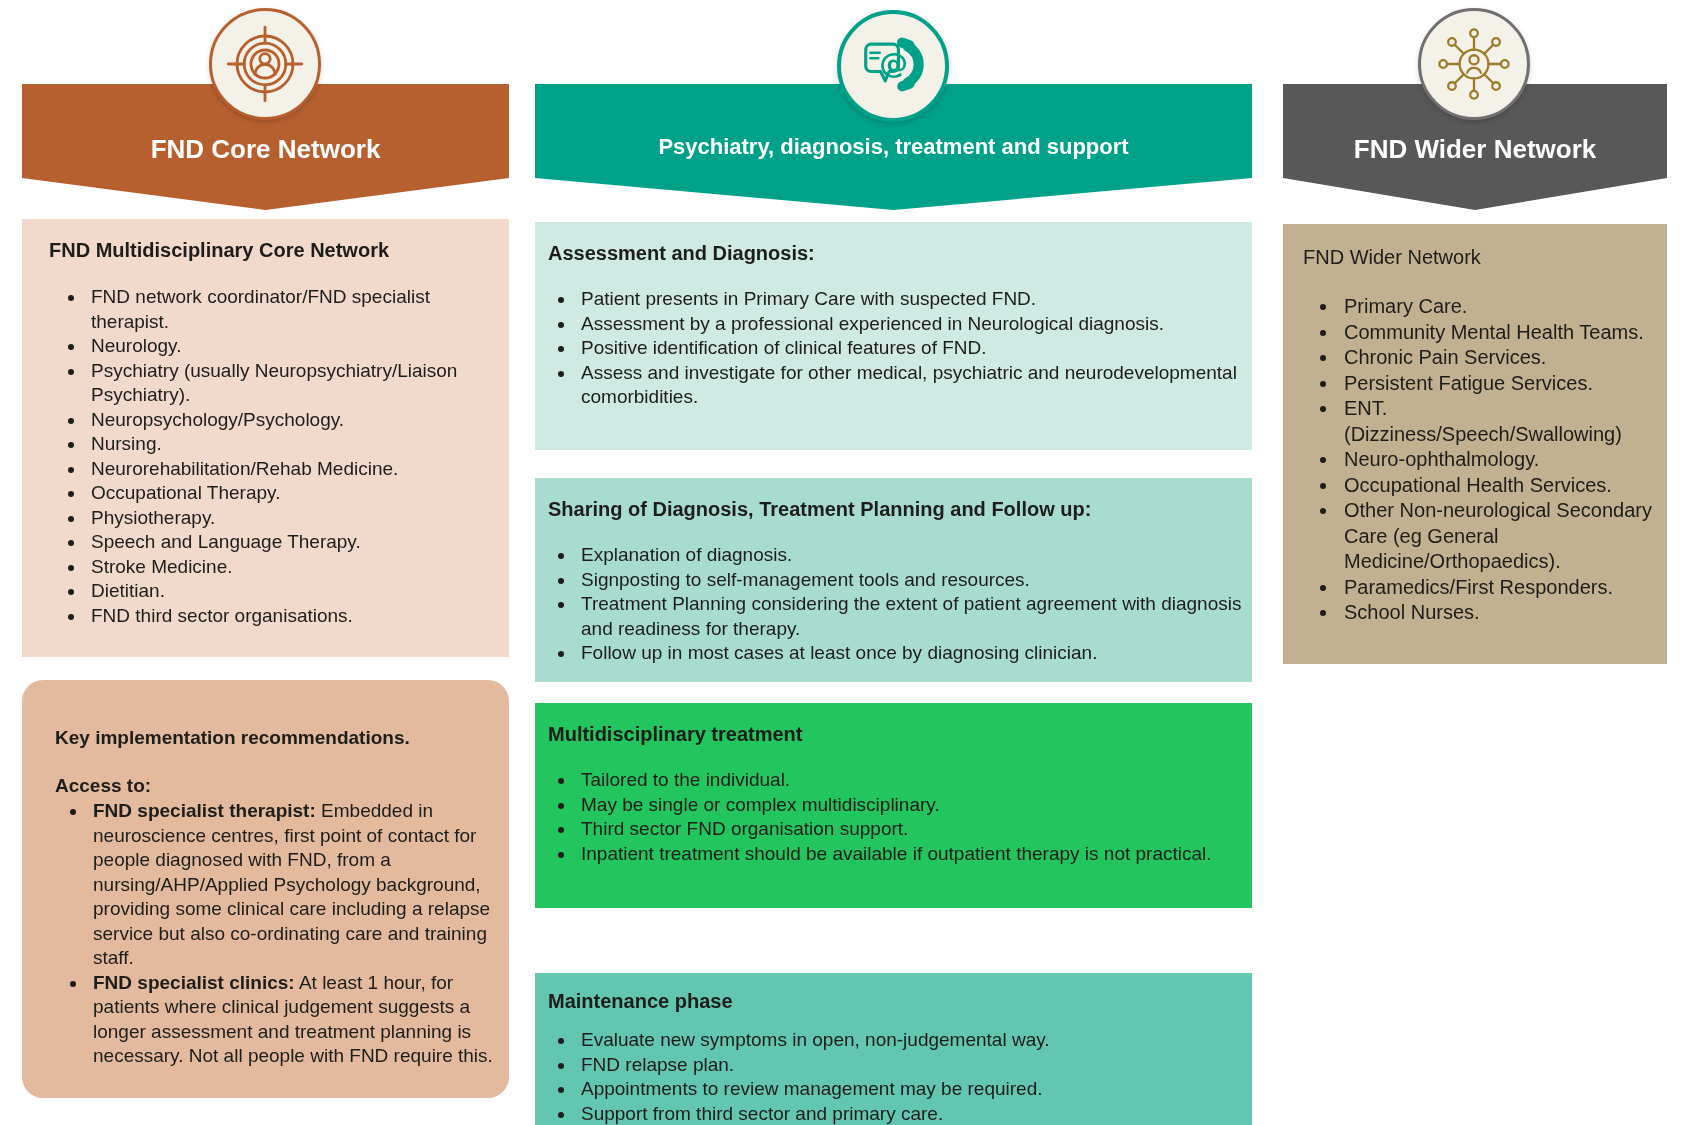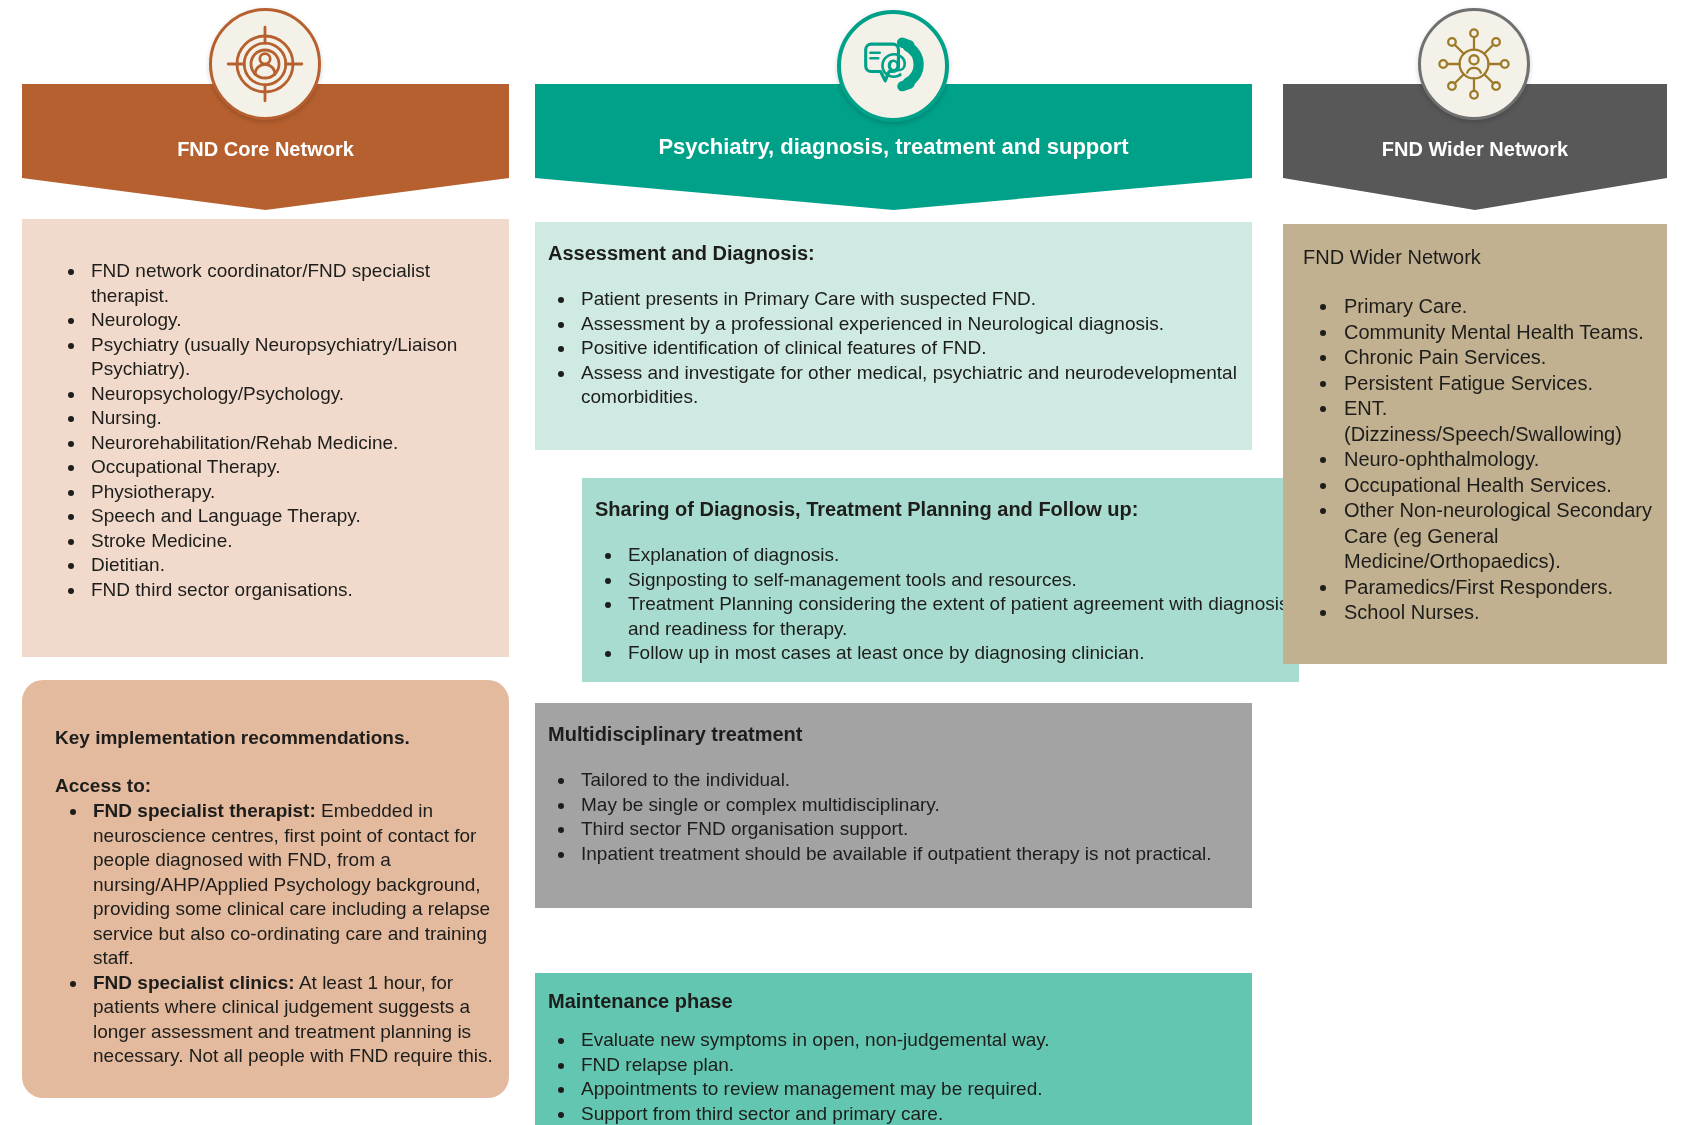--- a/index.html
+++ b/index.html
@@ -10,42 +10,42 @@
   
   .banner {
     position: absolute; top: 84px; height: 126px;
     clip-path: polygon(0 0, 100% 0, 100% calc(100% - 32px), 50% 100%, 0 calc(100% - 32px));
   }
   .banner-core  { left: 22px;  width: 487px; background: #b7602f; }
   .banner-mid   { left: 535px; width: 717px; background: #00a189; }
   .banner-wider { left: 1283px; width: 384px; background: #585858; }
   .banner-label {
     position: absolute; top: 53px; left: 0; width: 100%;
-    text-align: center; color: #ffffff; font-weight: 700; font-size: 20px; line-height: 24px;
+    text-align: center; color: #ffffff; font-weight: 700; font-size: 26px; line-height: 24px;
   }
   .banner-mid .banner-label { font-size: 22px; top: 51px; }
 
   
   .icon-circle {
     position: absolute; width: 112px; height: 112px; border-radius: 50%;
     background: #f4f1e8; display: flex; align-items: center; justify-content: center;
     box-shadow: 0 2px 5px rgba(0,0,0,0.18); z-index: 5;
   }
   .icon-core  { left: 209px; top: 8px;  border: 3px solid #b7602f; }
   .icon-mid   { left: 837px; top: 10px; border: 4px solid #00a189; }
   .icon-wider { left: 1418px; top: 8px; border: 3px solid #707070; }
 
   
   .box { position: absolute; }
   .box-core-1 { left: 22px; top: 219px; width: 487px; height: 438px; background: #f1dacb; padding: 18px 16px 10px 27px; }
   .box-core-2 { left: 22px; top: 680px; width: 487px; height: 418px; background: #e3ba9e; padding: 22px 14px 10px 33px; border-radius: 21px; }
   .box-mid    { left: 535px; width: 717px; padding: 18px 4px 10px 13px; }
   .box-mid-1  { top: 222px; height: 228px; background: #cfe9e3; }
-  .box-mid-2  { top: 478px; height: 204px; background: #a9dcd0; margin-left: 47px; }
-  .box-mid-3  { top: 703px; height: 205px; background: #a3a3a3; }
+  .box-mid-2  { top: 478px; height: 204px; background: #a9dcd0; }
+  .box-mid-3  { top: 703px; height: 205px; background: #22c55e; }
   .box-mid-4  { top: 973px; height: 170px; background: #63c6b1; padding-top: 15px; }
   .box-wider  { left: 1283px; top: 224px; width: 384px; height: 440px; background: #c2b190; padding: 20px 14px 10px 20px; }
 
   .box h3 { font-size: 20px; line-height: 26px; font-weight: 700; }
   .box-wider h3 { font-weight: 400; }
   .box h4 { font-size: 19px; line-height: 24px; font-weight: 700; }
 
   .box ul { list-style: disc; }
   .box li { padding-left: 5px; }
 
@@ -80,20 +80,21 @@
         <circle cx="50" cy="50" r="35"></circle>
         <circle cx="50" cy="50" r="26"></circle>
         <circle cx="50" cy="50" r="17.5"></circle>
         <circle cx="50" cy="43.5" r="6.5"></circle>
         <path d="M37.5,63 a12.5,12.5 0 0 1 25,0"></path>
       </g>
     </svg>
   </div>
 
   <div class="box box-core-1">
+    <h3>FND Multidisciplinary Core Network</h3>
     <ul>
 
     <li>FND network coordinator/FND specialist therapist.</li>
         <li>Neurology.</li>
         <li>Psychiatry (usually Neuropsychiatry/Liaison Psychiatry).</li>
         <li>Neuropsychology/Psychology.</li>
         <li>Nursing.</li>
         <li>Neurorehabilitation/Rehab Medicine.</li>
         <li>Occupational Therapy.</li>
         <li>Physiotherapy.</li>

